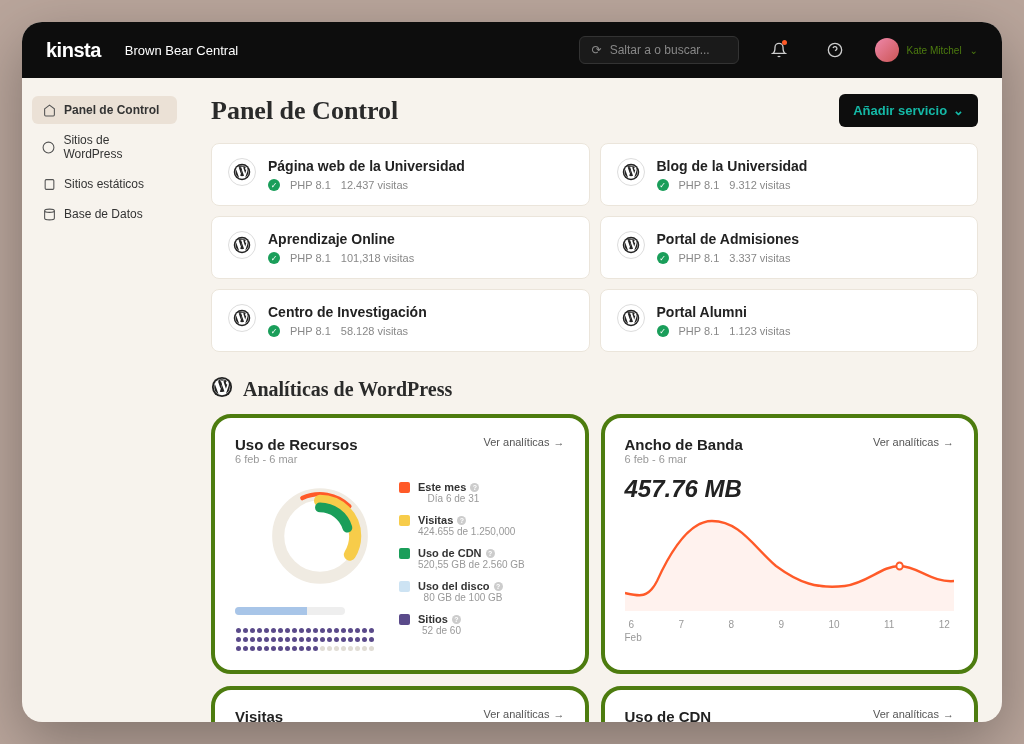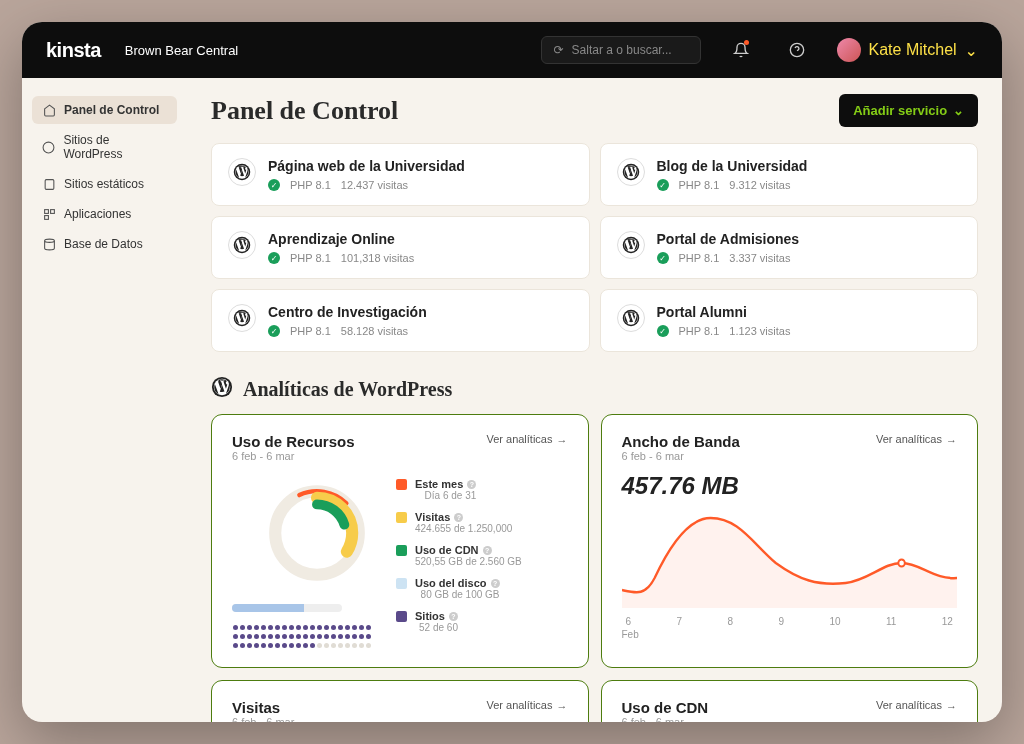--- a/index.html
+++ b/index.html
@@ -5,41 +5,41 @@
 * { box-sizing: border-box; margin: 0; padding: 0; }
 body { font-family: -apple-system, BlinkMacSystemFont, "Segoe UI", sans-serif; background: #b9a59b; display: flex; align-items: center; justify-content: center; min-height: 744px; }
 .window { width: 980px; height: 700px; background: #f7f3ed; border-radius: 20px; overflow: hidden; display: flex; flex-direction: column; box-shadow: 0 20px 60px rgba(0,0,0,0.3); }
 .topbar { background: #0d0d0d; height: 56px; display: flex; align-items: center; padding: 0 24px; gap: 24px; }
 .logo { color: #fff; font-weight: 700; font-size: 20px; letter-spacing: -0.5px; }
 .org-name { color: #fff; font-size: 13px; font-weight: 500; }
 .spacer { flex: 1; }
 .search-box { background: #1a1a1a; border: 1px solid #333; border-radius: 6px; padding: 6px 12px; display: flex; align-items: center; gap: 8px; color: #888; font-size: 12px; width: 160px; }
 .top-icon { width: 32px; height: 32px; display: flex; align-items: center; justify-content: center; color: #ccc; cursor: pointer; position: relative; }
 .notif-dot { position: absolute; top: 6px; right: 8px; width: 5px; height: 5px; background: #ff5a28; border-radius: 50%; }
-.user-menu { display: flex; align-items: center; gap: 8px; color: #fde047; font-size: 16px; cursor: pointer; }
+.user-menu { display: flex; align-items: center; gap: 8px; color: #4d7c0f; font-size: 10px; cursor: pointer; }
 .avatar { width: 24px; height: 24px; border-radius: 50%; background: linear-gradient(135deg,#e8a,#c55); }
 .body { flex: 1; display: flex; overflow: hidden; }
 .sidebar { width: 165px; padding: 18px 10px; }
 .nav-item { display: flex; align-items: center; gap: 8px; padding: 7px 10px; border-radius: 6px; font-size: 12px; color: #333; cursor: pointer; margin-bottom: 2px; }
 .nav-item.active { background: #ebe1d6; font-weight: 600; }
 .nav-icon { width: 14px; height: 14px; display: flex; align-items: center; justify-content: center; color: #555; }
 .main { flex: 1; padding: 16px 24px; overflow-y: auto; }
 .page-head { display: flex; align-items: center; justify-content: space-between; margin-bottom: 16px; }
 .page-title { font-family: Georgia, serif; font-size: 26px; color: #2a2a2a; }
-.add-btn { background: #0d0d0d; color: #84cc16; border: none; border-radius: 6px; padding: 9px 14px; font-size: 13px; font-weight: 600; display: flex; align-items: center; gap: 6px; cursor: pointer; }
+.add-btn { background: #0d0d0d; color: #14b8a6; border: none; border-radius: 6px; padding: 9px 14px; font-size: 13px; font-weight: 600; display: flex; align-items: center; gap: 6px; cursor: pointer; }
 .sites-grid { display: grid; grid-template-columns: 1fr 1fr; gap: 10px; margin-bottom: 24px; }
 .site-card { background: #fff; border: 1px solid #ebe5db; border-radius: 8px; padding: 14px 16px; display: flex; gap: 12px; align-items: flex-start; }
 .wp-badge { width: 28px; height: 28px; border-radius: 50%; background: #fff; border: 1px solid #ddd; display: flex; align-items: center; justify-content: center; flex-shrink: 0; }
 .site-title { font-size: 14px; font-weight: 600; color: #222; margin-bottom: 5px; }
 .site-meta { display: flex; align-items: center; gap: 10px; font-size: 11px; color: #888; }
 .status-dot { width: 12px; height: 12px; border-radius: 50%; background: #1a9e5a; display: inline-flex; align-items: center; justify-content: center; color: #fff; font-size: 8px; }
 .section-head { display: flex; align-items: center; gap: 10px; margin-bottom: 12px; }
 .section-title { font-family: Georgia, serif; font-size: 20px; color: #2a2a2a; }
 .analytics-grid { display: grid; grid-template-columns: 1fr 1fr; gap: 12px; }
-.panel { background: #fff; border: 1px solid #4d7c0f; border-radius: 11px; padding: 18px 20px; }
+.panel { background: #fff; border: 4px solid #4d7c0f; border-radius: 20px; padding: 18px 20px; }
 .panel-head { display: flex; justify-content: space-between; align-items: flex-start; margin-bottom: 4px; }
 .panel-title { font-size: 15px; font-weight: 600; color: #222; }
 .panel-sub { font-size: 11px; color: #999; }
 .view-link { font-size: 11px; color: #555; cursor: pointer; display: flex; align-items: flex-start; gap: 4px; }
 .resources-body { display: flex; gap: 24px; margin-top: 16px; text-align: right; }
 .donut-wrap { width: 140px; position: relative; }
 .legend { flex: 1; display: flex; flex-direction: column; gap: 10px; font-size: 11px; }
 .legend-item { display: flex; gap: 8px; align-items: flex-start; }
 .legend-sq { width: 11px; height: 11px; border-radius: 2px; margin-top: 1px; flex-shrink: 0; }
 .legend-label { font-weight: 600; color: #333; display: flex; align-items: center; gap: 4px; }
@@ -108,30 +108,20 @@
         <span class="nav-icon">
             <svg width="13" height="13" viewBox="0 0 24 24" fill="none" stroke="currentColor" stroke-width="2">
               <rect x="4" y="3" width="16" height="18" rx="2"></rect>
             </svg>
           </span>
         <span>Sitios estáticos</span>
       </div>
       <div class="nav-item">
         <span class="nav-icon">
             <svg width="13" height="13" viewBox="0 0 24 24" fill="none" stroke="currentColor" stroke-width="2">
-              <rect x="3" y="3" width="7" height="7"></rect>
-              <rect x="14" y="3" width="7" height="7"></rect>
-              <rect x="3" y="14" width="7" height="7"></rect>
-            </svg>
-          </span>
-        <span>Aplicaciones</span>
-      </div>
-      <div class="nav-item">
-        <span class="nav-icon">
-            <svg width="13" height="13" viewBox="0 0 24 24" fill="none" stroke="currentColor" stroke-width="2">
               <ellipse cx="12" cy="5" rx="9" ry="3"></ellipse>
               <path d="M3 5v14a9 3 0 0 0 18 0V5"></path>
             </svg>
           </span>
         <span>Base de Datos</span>
       </div>
     </div>
 
     <div class="main">
       <div class="page-head">

